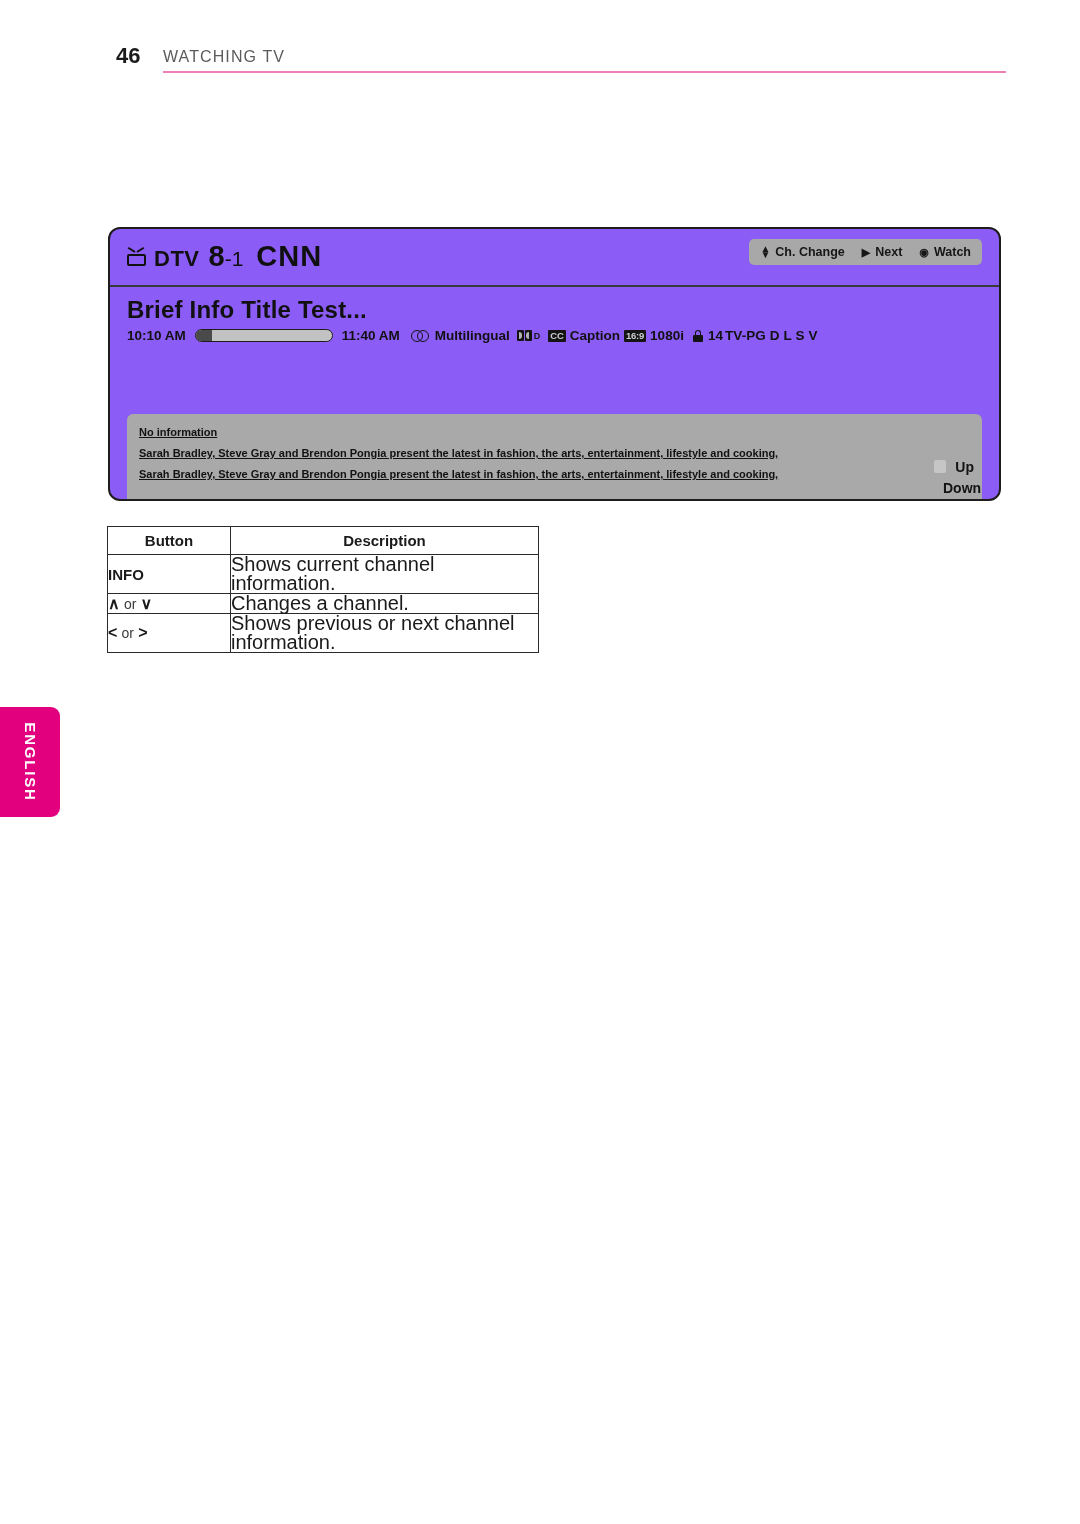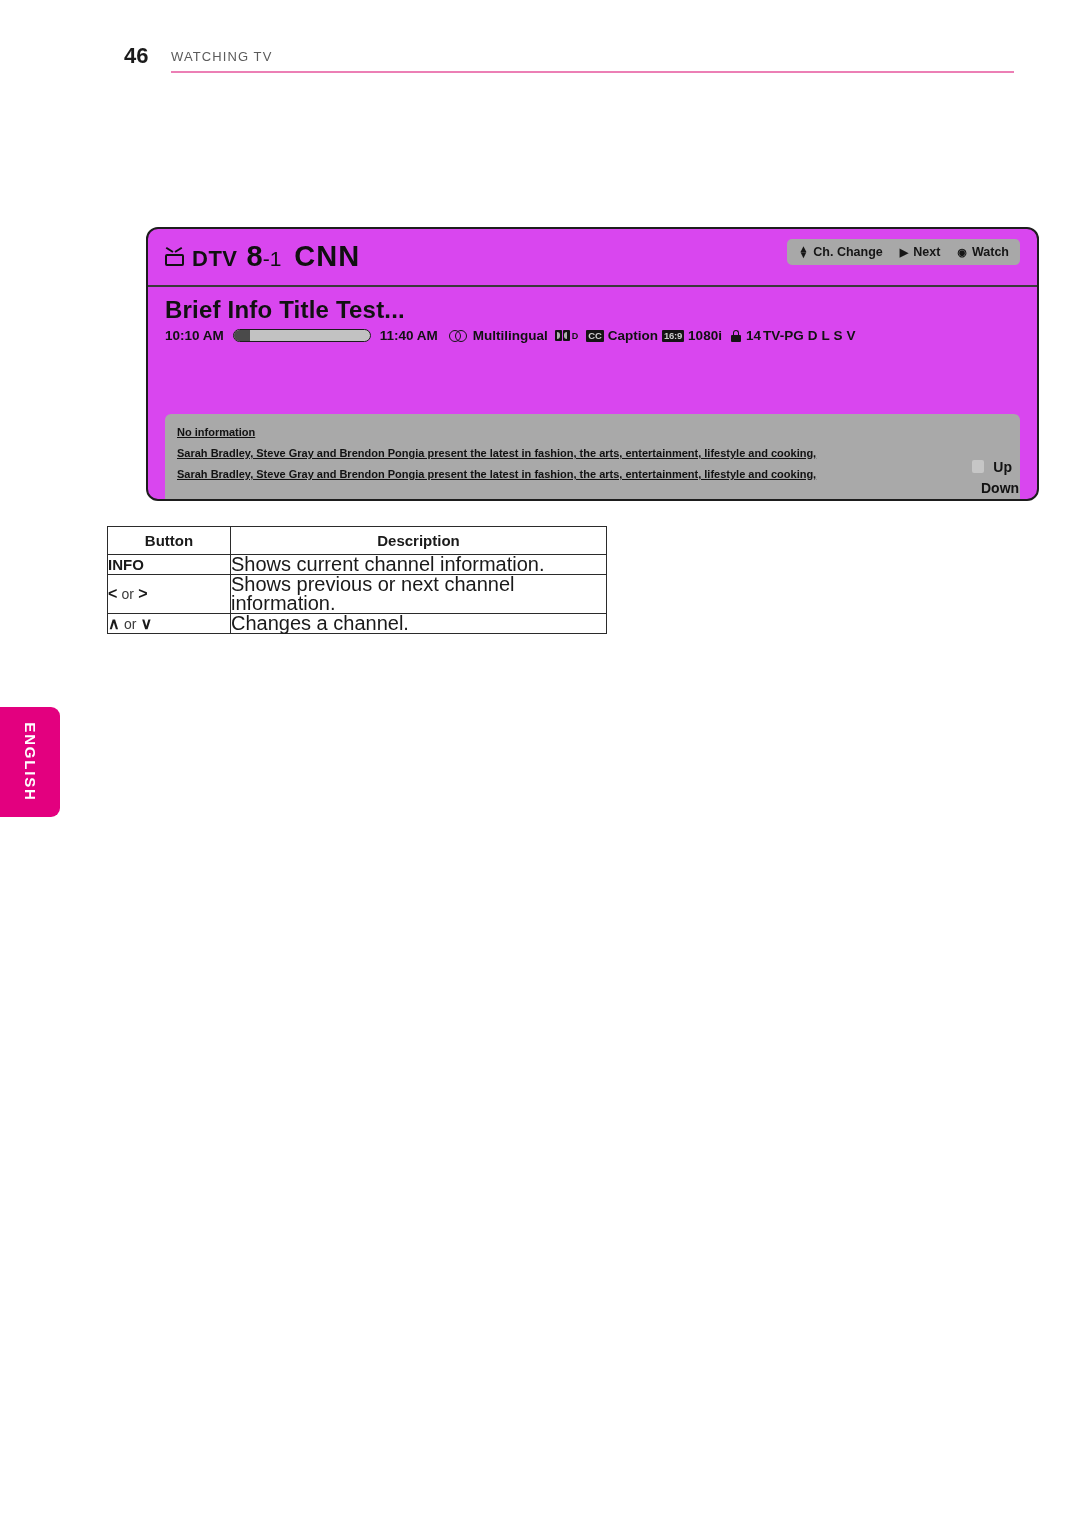--- a/index.html
+++ b/index.html
@@ -11,40 +11,40 @@
     width: 1080px;
     height: 1524px;
     position: relative;
     font-family: "Liberation Sans", sans-serif;
     overflow: hidden;
   }
 
   
   .page-header {
     position: absolute;
-    left: 124px;
+    left: 116px;
     top: 42px;
     width: 890px;
     height: 32px;
   }
   .page-number {
     position: absolute;
     left: 0;
     top: 0;
     font-size: 22px;
     font-weight: 700;
     color: #1b1b1b;
     letter-spacing: 0px;
     line-height: 28px;
   }
   .page-section {
     position: absolute;
     left: 47px;
     top: 4px;
-    font-size: 13px;
+    font-size: 16px;
     letter-spacing: 1.1px;
     color: #5b5b5b;
     line-height: 22px;
     font-weight: 400;
   }
   .header-rule {
     position: absolute;
     left: 47px;
     top: 29px;
     width: 843px;
@@ -323,21 +323,21 @@
     font-size: 14px;
     font-weight: 700;
     color: #131313;
   }
 
   
   .btn-table {
     position: absolute;
     left: 107px;
     top: 526px;
-    width: 500px;
+    width: 432px;
     border-collapse: collapse;
     table-layout: fixed;
   }
   .btn-table td, .btn-table th {
     border: 1.5px solid #2b2b2b;
     padding: 0;
     vertical-align: middle;
     color: #1a1a1a;
   }
   .btn-table th {
@@ -394,21 +394,21 @@
 </style>
 </head>
 <body>
 
 <div class="page-header">
   <div class="page-number">46</div>
   <div class="page-section">WATCHING TV</div>
   <div class="header-rule" style="background: rgb(236, 127, 181);"></div>
 </div>
 
-<div class="osd" style="background: #d946ef; border-color: rgb(29, 29, 29); margin-left: 38px;">
+<div class="osd" style="background: #8b5cf6; border-color: rgb(29, 29, 29);">
 
   <div class="osd-top">
     <div class="osd-channel">
       <span class="tv-icon">
         <span class="tv-ant1"></span>
           <span class="tv-ant2"></span>
           <span class="tv-body"></span>
       </span>
       <span class="ch-dtv">DTV</span>
       <span class="ch-num">8</span>
@@ -496,32 +496,32 @@
       <tr>
     <th class="col-btn">Button</th>
     <th>Description</th>
   </tr>
   <tr>
     <td class="cell-btn">INFO</td>
     <td class="cell-desc">Shows current channel information.</td>
   </tr>
   <tr>
     <td class="cell-btn">
+      <span class="glyph">∧</span>
+      <span class="soft">or</span>
+      <span class="glyph">∨</span>
+    </td>
+    <td class="cell-desc">Changes a channel.</td>
+  </tr>
+  <tr>
+    <td class="cell-btn">
       <span class="glyph">&lt;</span>
       <span class="soft">or</span>
       <span class="glyph">&gt;</span>
     </td>
     <td class="cell-desc">Shows previous or next channel information.</td>
   </tr>
-  <tr>
-    <td class="cell-btn">
-      <span class="glyph">∧</span>
-      <span class="soft">or</span>
-      <span class="glyph">∨</span>
-    </td>
-    <td class="cell-desc">Changes a channel.</td>
-  </tr>
 </tbody>
   </table>
 
 <div class="lang-tab" style="background: rgb(227, 0, 127);">
   <span>ENGLISH</span>
 </div>
 
 </body></html>

